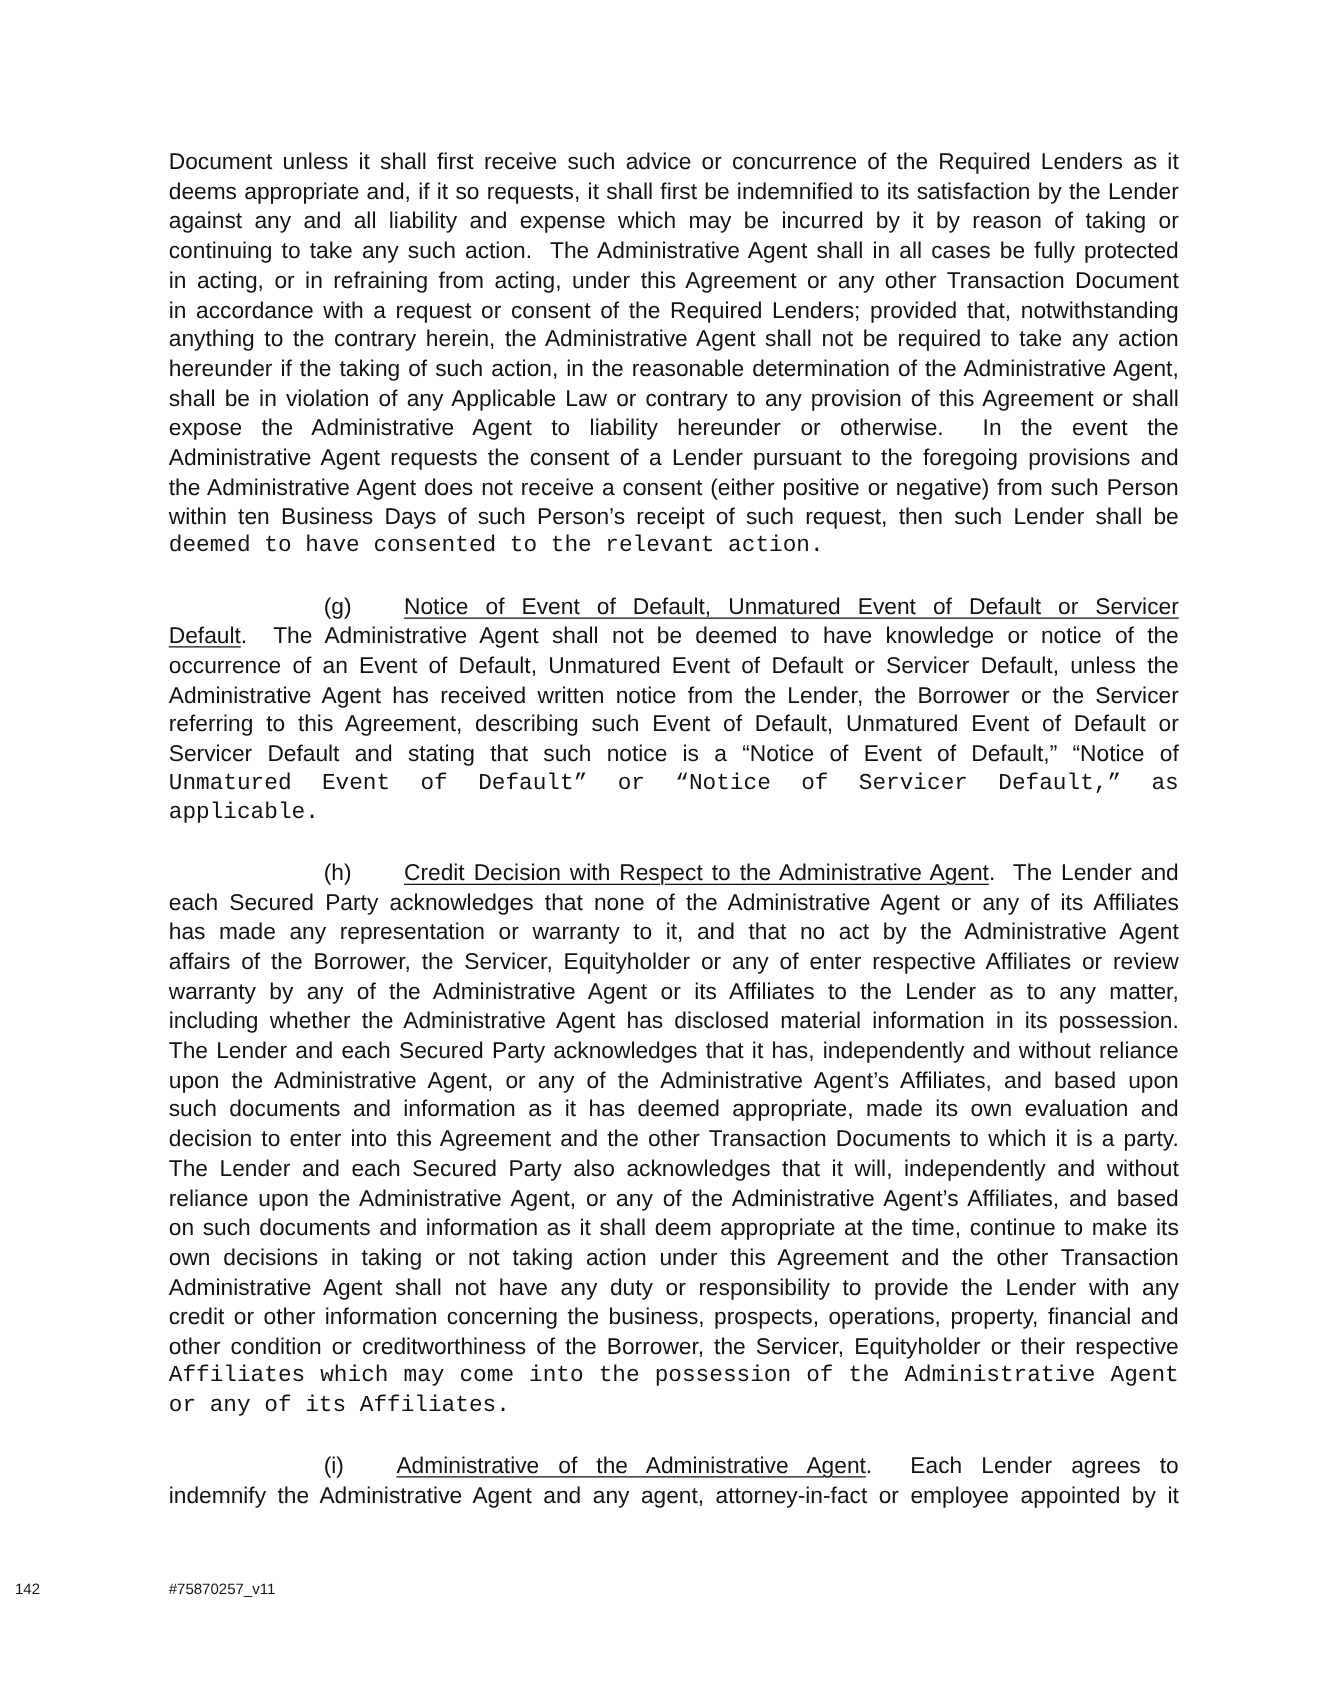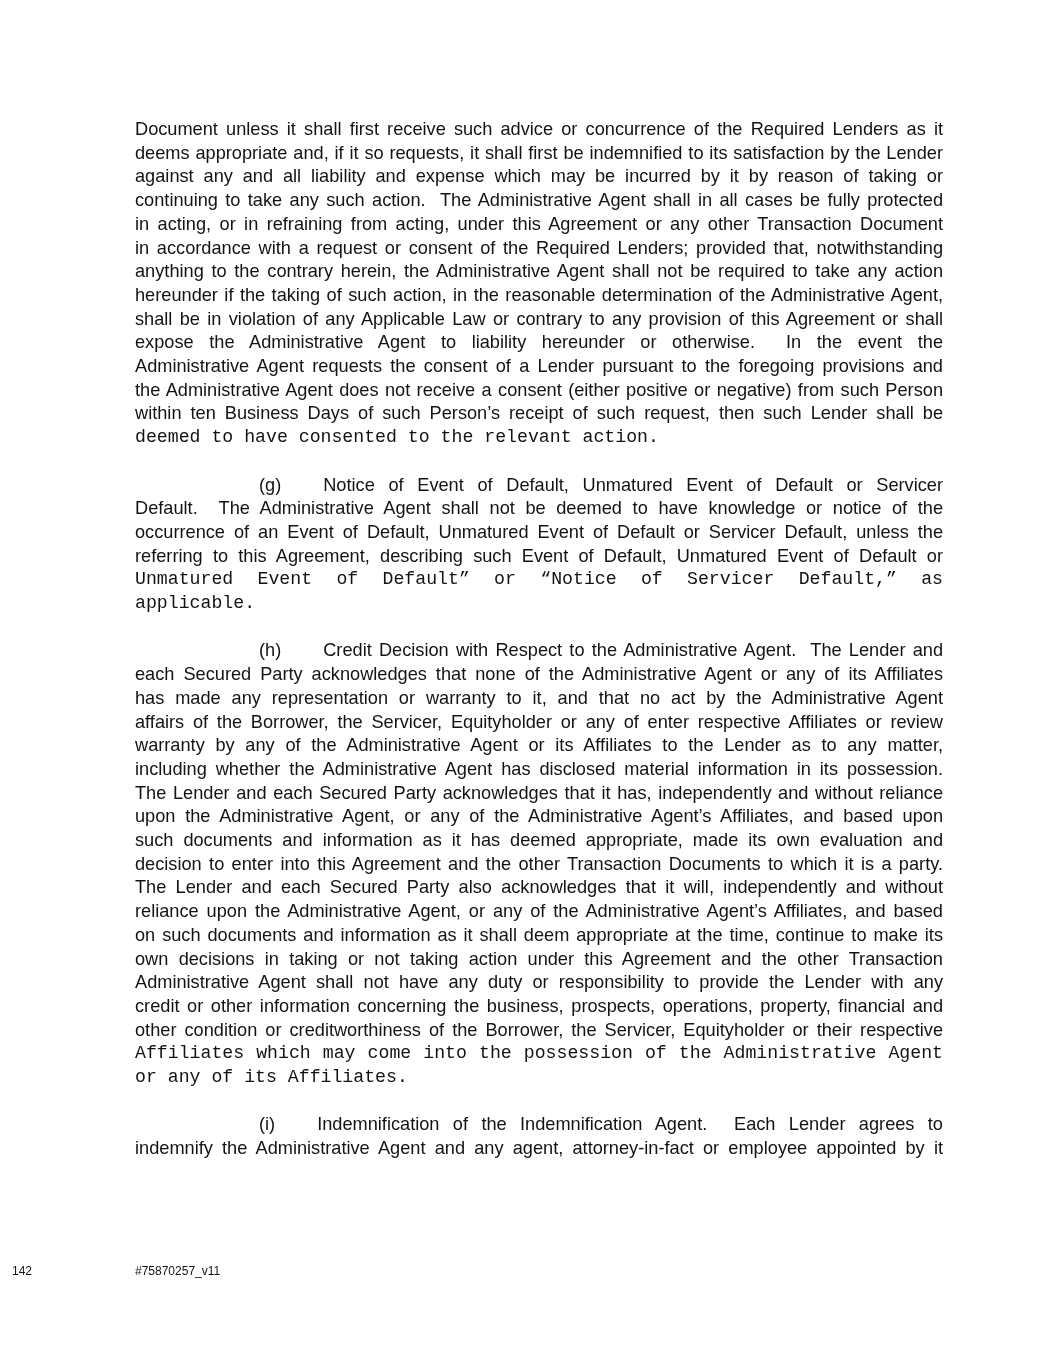--- a/index.html
+++ b/index.html
@@ -32,20 +32,21 @@
     text-align-last: justify;
   }
   .line.last {
     text-align-last: left;
     font-family: Liberation Mono, monospace;
   }
   .ind { display: inline-block; width: 124px; heightः: 1px; }
   .ind { height: 1px; }
   .tab { display: inline-block; width: 42px; height: 1px; }
   .u {
+    text-decoration: underline;
     text-underline-offset: 2.5px;
     text-decoration-thickness: 1.4px;
   }
   .footer {
     position: absolute;
     left: 0;
     top: 1261px;
     width: 100%;
     height: 22px;
     font-size: 12px;
@@ -82,21 +83,23 @@
         <div class="line"><span>expose the Administrative Agent to liability hereunder or otherwise.&nbsp; In the event the</span></div>
         <div class="line"><span>Administrative Agent requests the consent of a Lender pursuant to the foregoing provisions and</span></div>
         <div class="line"><span>the Administrative Agent does not receive a consent (either positive or negative) from such Person</span></div>
         <div class="line"><span>within ten Business Days of such Person’s receipt of such request, then such Lender shall be</span></div>
         <div class="line last"><span>deemed to have consented to the relevant action.</span></div>
       </div>
       <div class="para">
         <div class="line"><span class="ind"></span><span>(g)</span><span class="tab"></span><span class="u">Notice of Event of Default, Unmatured Event of Default or Servicer</span></div>
         <div class="line"><span class="u">Default</span><span>.&nbsp; The Administrative Agent shall not be deemed to have knowledge or notice of the</span></div>
         <div class="line"><span>occurrence of an Event of Default, Unmatured Event of Default or Servicer Default, unless the</span></div>
+        <div class="line"><span>Administrative Agent has received written notice from the Lender, the Borrower or the Servicer</span></div>
         <div class="line"><span>referring to this Agreement, describing such Event of Default, Unmatured Event of Default or</span></div>
+        <div class="line"><span>Servicer Default and stating that such notice is a “Notice of Event of Default,” “Notice of</span></div>
         <div class="line last"><span>Unmatured Event of Default” or “Notice of Servicer Default,” as applicable.</span></div>
       </div>
       <div class="para">
         <div class="line"><span class="ind"></span><span>(h)</span><span class="tab"></span><span class="u">Credit Decision with Respect to the Administrative Agent</span><span>.&nbsp; The Lender and</span></div>
         <div class="line"><span>each Secured Party acknowledges that none of the Administrative Agent or any of its Affiliates</span></div>
         <div class="line"><span>has made any representation or warranty to it, and that no act by the Administrative Agent</span></div>
         <div class="line"><span>affairs of the Borrower, the Servicer, Equityholder or any of enter respective Affiliates or review</span></div>
         <div class="line"><span>warranty by any of the Administrative Agent or its Affiliates to the Lender as to any matter,</span></div>
         <div class="line"><span>including whether the Administrative Agent has disclosed material information in its possession.</span></div>
         <div class="line"><span>The Lender and each Secured Party acknowledges that it has, independently and without reliance</span></div>
@@ -106,21 +109,21 @@
         <div class="line"><span>The Lender and each Secured Party also acknowledges that it will, independently and without</span></div>
         <div class="line"><span>reliance upon the Administrative Agent, or any of the Administrative Agent’s Affiliates, and based</span></div>
         <div class="line"><span>on such documents and information as it shall deem appropriate at the time, continue to make its</span></div>
         <div class="line"><span>own decisions in taking or not taking action under this Agreement and the other Transaction</span></div>
         <div class="line"><span>Administrative Agent shall not have any duty or responsibility to provide the Lender with any</span></div>
         <div class="line"><span>credit or other information concerning the business, prospects, operations, property, financial and</span></div>
         <div class="line"><span>other condition or creditworthiness of the Borrower, the Servicer, Equityholder or their respective</span></div>
         <div class="line last"><span>Affiliates which may come into the possession of the Administrative Agent or any of its Affiliates.</span></div>
       </div>
       <div class="para">
-        <div class="line"><span class="ind"></span><span>(i)</span><span class="tab"></span><span class="u">Indemnification of the Indemnification Agent</span><span>.&nbsp; Each Lender agrees to</span></div>
+        <div class="line"><span class="ind"></span><span>(i)</span><span class="tab"></span><span class="u">Administrative of the Administrative Agent</span><span>.&nbsp; Each Lender agrees to</span></div>
         <div class="line"><span>indemnify the Administrative Agent and any agent, attorney-in-fact or employee appointed by it</span></div>
       </div>
     </div>
   <div class="footer">
     <span class="docid">#75870257_v11</span>
     <span class="pagenum">142</span>
   </div>
 </div>
 
 </body></html>

